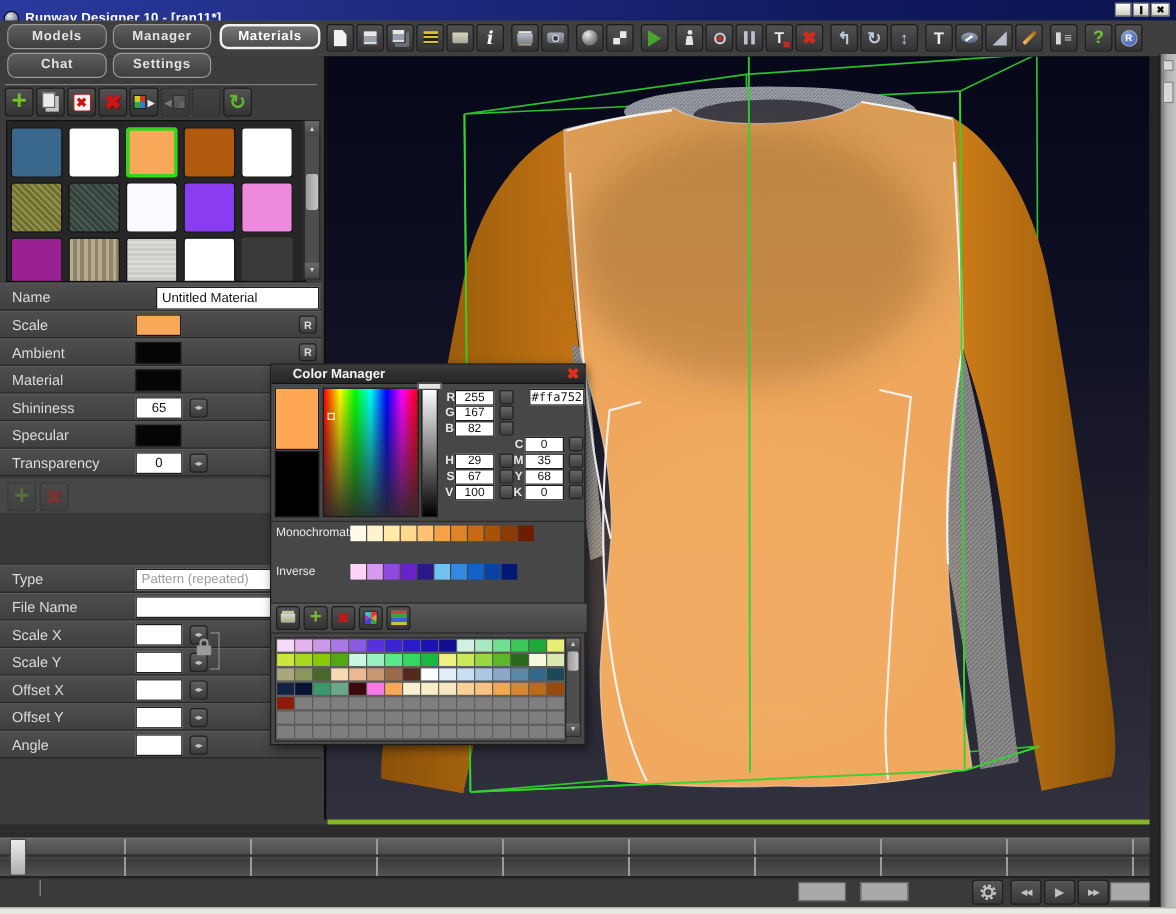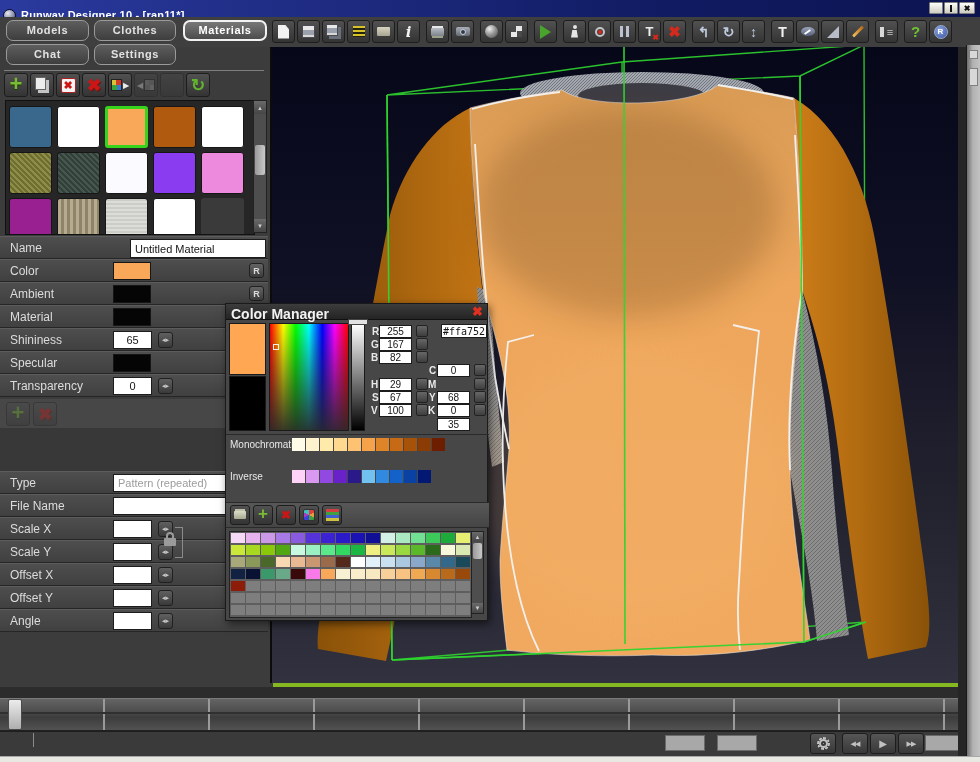--- a/index.html
+++ b/index.html
@@ -127,21 +127,21 @@
     border-left:2px solid #0c0c0c;box-sizing:border-box;}
   .gutter{position:absolute;left:958px;top:47px;width:8px;height:709px;background:#262626;z-index:40;}
   .right-strip{position:absolute;left:966px;top:45px;width:14px;height:711px;z-index:45;
     background:linear-gradient(90deg,#6e6e6e,#b2b2b2 45%,#c2c2c2);border-left:1px solid #191919;box-sizing:border-box;}
   .strip-sq{position:absolute;left:2px;width:9px;background:#d8d8d8;border:1px solid #808080;box-sizing:border-box;}
   
   .cm{position:absolute;left:225px;top:303px;width:263px;height:318px;background:#474747;border:1px solid #1a1a1a;
     box-sizing:border-box;z-index:50;box-shadow:2px 3px 8px rgba(0,0,0,.55);}
   .cm-title{position:absolute;left:0;top:0;width:100%;height:16px;background:linear-gradient(#3c3c3c,#242424);
     border-bottom:1px solid #111;box-sizing:border-box;}
-  .cm-title-text{position:absolute;left:5px;top:2px;color:#f2f2f2;font-size:14px;font-weight:bold;}
+  .cm-title-text{position:absolute;left:18px;top:2px;color:#f2f2f2;font-size:11px;font-weight:bold;}
   .cm-close{position:absolute;right:2px;top:0px;width:15px;height:15px;background:none;border:none;color:#e03020;
     font-size:13px;font-weight:bold;display:flex;align-items:center;justify-content:center;padding:0;}
   .cm-cur{position:absolute;left:3px;top:19px;width:37px;height:52px;border:1px solid #1a1a1a;box-sizing:border-box;}
   .cm-prev{position:absolute;left:3px;top:72px;width:37px;height:55px;border:1px solid #1a1a1a;box-sizing:border-box;}
   .cm-spectrum{position:absolute;left:43px;top:19px;width:80px;height:108px;border:1px solid #1a1a1a;box-sizing:border-box;
     background:linear-gradient(to bottom,rgba(0,0,0,0) 0%,rgba(40,40,40,.92) 100%),
       linear-gradient(90deg,#f00,#ff0 17%,#0f0 33%,#0ff 50%,#00f 67%,#f0f 83%,#f00);}
   .cm-sel{position:absolute;left:47px;top:40px;width:6px;height:6px;border:1.5px solid #f0f0f0;box-sizing:border-box;}
   .cm-vslider{position:absolute;left:125px;top:19px;width:14px;height:108px;border:1px solid #1a1a1a;box-sizing:border-box;
     background:linear-gradient(#fff,#000);}
@@ -204,21 +204,21 @@
   <div class="titlebar">
     <span class="appicon"></span>
     <span class="title-text">Runway Designer 10 - [ran11*]</span>
   </div>
   <button class="wbtn wbtn-min"></button>
   <button class="wbtn wbtn-res"></button>
   <button class="wbtn wbtn-close"></button>
 
   <div class="topstrip"></div>
   <div class="tab" style="left:6px;top:20px;width:83px;">Models</div>
-  <div class="tab" style="left:94px;top:20px;width:82px;">Clothes</div>
+  <div class="tab" style="left:94px;top:20px;width:82px;">Manager</div>
   <div class="tab active" style="left:183px;top:20px;width:84px;">Materials</div>
   <div class="tab" style="left:6px;top:44px;width:83px;">Chat</div>
   <div class="tab" style="left:94px;top:44px;width:82px;">Settings</div>
 
   <div class="main-toolbar" id="main-toolbar">
       <div class="tgroup">
         <button class="tbtn">
           <span class="tbi tbi-new-document"></span>
         </button>
         <button class="tbtn">
@@ -365,21 +365,21 @@
     <button class="vs-btn" style="top:0;">▲</button>
     <div class="vs-thumb" style="top:44px;width:10px;height:30px;"></div>
     <button class="vs-btn" style="bottom:0;">▼</button>
   </div>
 
   <div class="prow" style="top:236px;">
     <span class="lbl">Name</span>
     <div class="winp left" style="left:130px;top:2px;width:136px;height:19px;">Untitled Material</div>
   </div>
   <div class="prow" style="top:259px;">
-    <span class="lbl">Color</span>
+    <span class="lbl">Scale</span>
     <div class="cswatch" style="left:113px;top:2px;background:#f9a85a;"></div>
     <button class="rbtn" style="left:249px;top:3px;">R</button>
   </div>
   <div class="prow" style="top:282px;">
     <span class="lbl">Ambient</span>
     <div class="cswatch" style="left:113px;top:2px;background:#050505;"></div>
     <button class="rbtn" style="left:249px;top:3px;">R</button>
   </div>
   <div class="prow" style="top:305px;">
     <span class="lbl">Material</span>
@@ -548,21 +548,21 @@
 
     <div class="cm-hex">#ffa752</div>
 
     <span class="cm-lbl" style="left:203px;top:61px;">C</span>
     <div class="cm-inp" style="left:211px;top:60px;">0</div>
     <button class="sbtn" style="left:248px;top:60px;"></button>
     <span class="cm-lbl" style="left:145px;top:75px;">H</span>
     <div class="cm-inp" style="left:153px;top:74px;">29</div>
     <button class="sbtn" style="left:190px;top:74px;"></button>
     <span class="cm-lbl" style="left:202px;top:75px;">M</span>
-    <div class="cm-inp" style="left:211px;top:74px;margin-top:40px;">35</div>
+    <div class="cm-inp" style="left:211px;top:74px;">35</div>
     <button class="sbtn" style="left:248px;top:74px;"></button>
     <span class="cm-lbl" style="left:146px;top:88px;">S</span>
     <div class="cm-inp" style="left:153px;top:87px;">67</div>
     <button class="sbtn" style="left: 190px;top:87px;"></button>
     <span class="cm-lbl" style="left:203px;top:88px;">Y</span>
     <div class="cm-inp" style="left:211px;top:87px;">68</div>
     <button class="sbtn" style="left:248px;top:87px;"></button>
     <span class="cm-lbl" style="left:145px;top:101px;">V</span>
     <div class="cm-inp" style="left:153px;top:100px;">100</div>
     <button class="sbtn" style="left:190px;top:100px;"></button>

